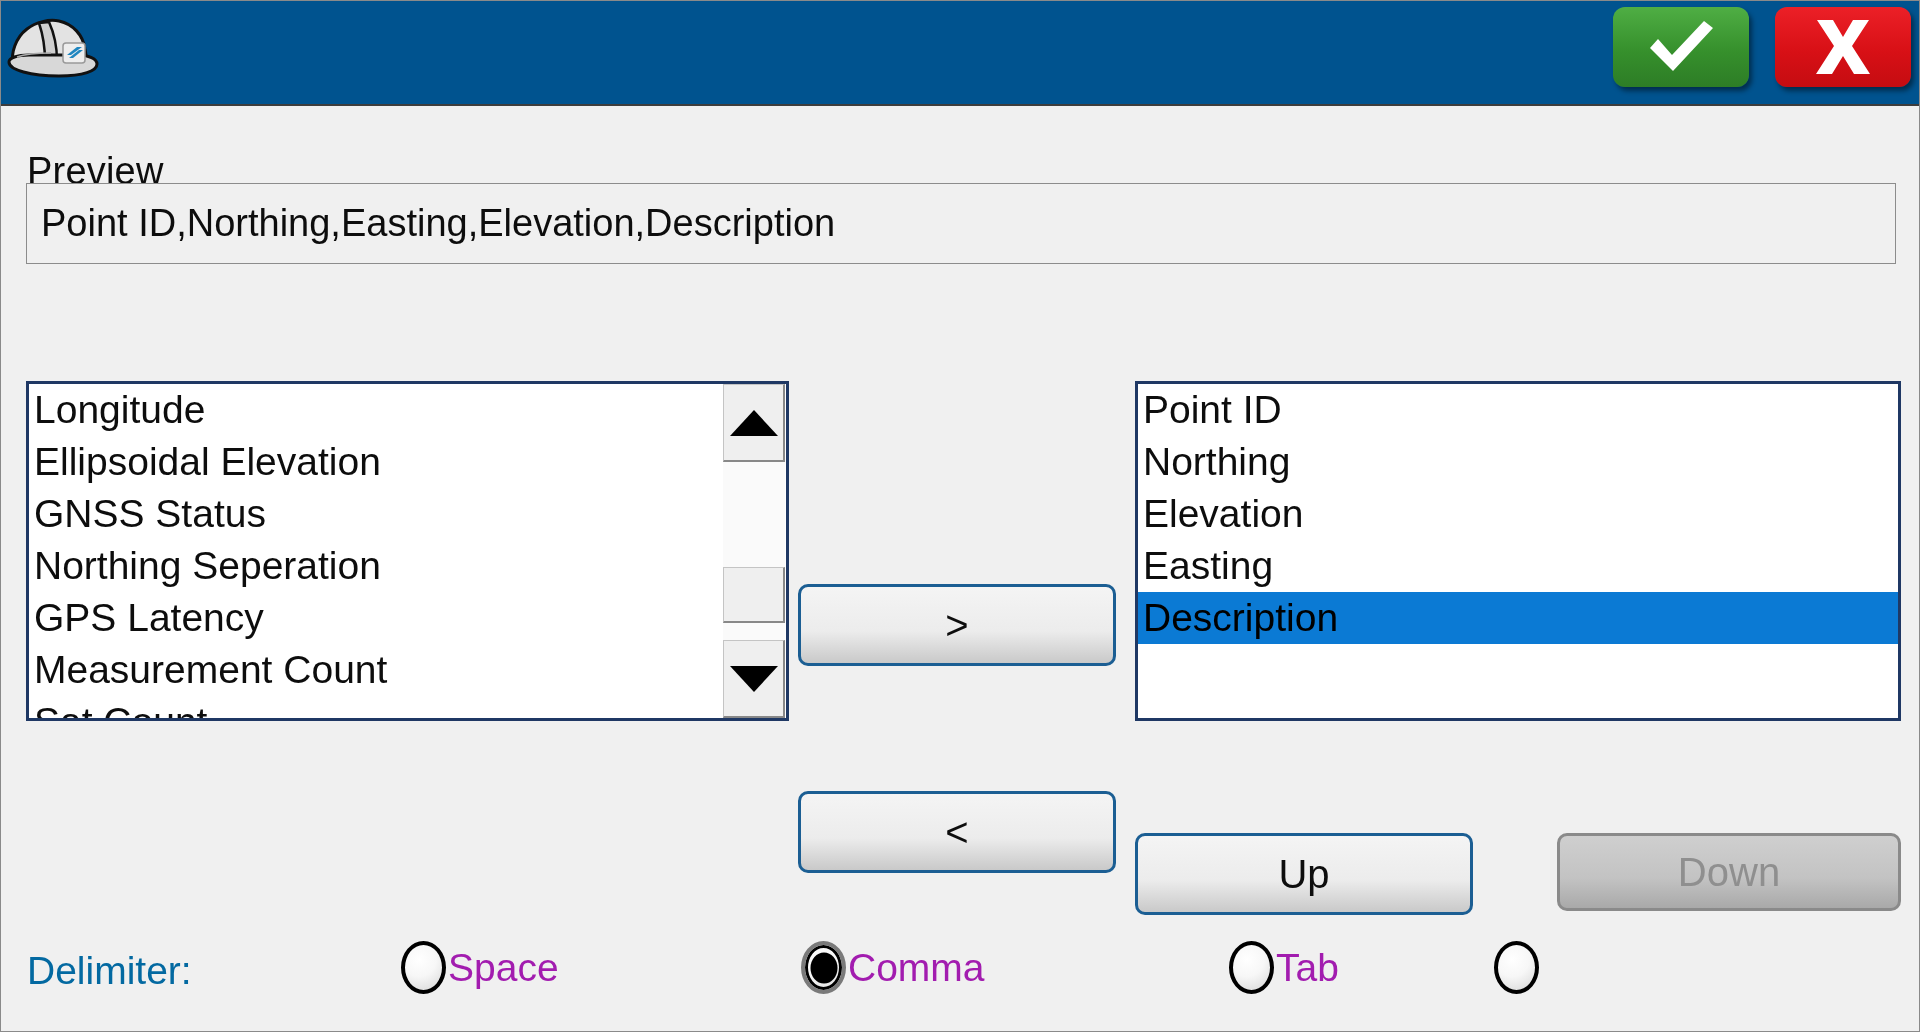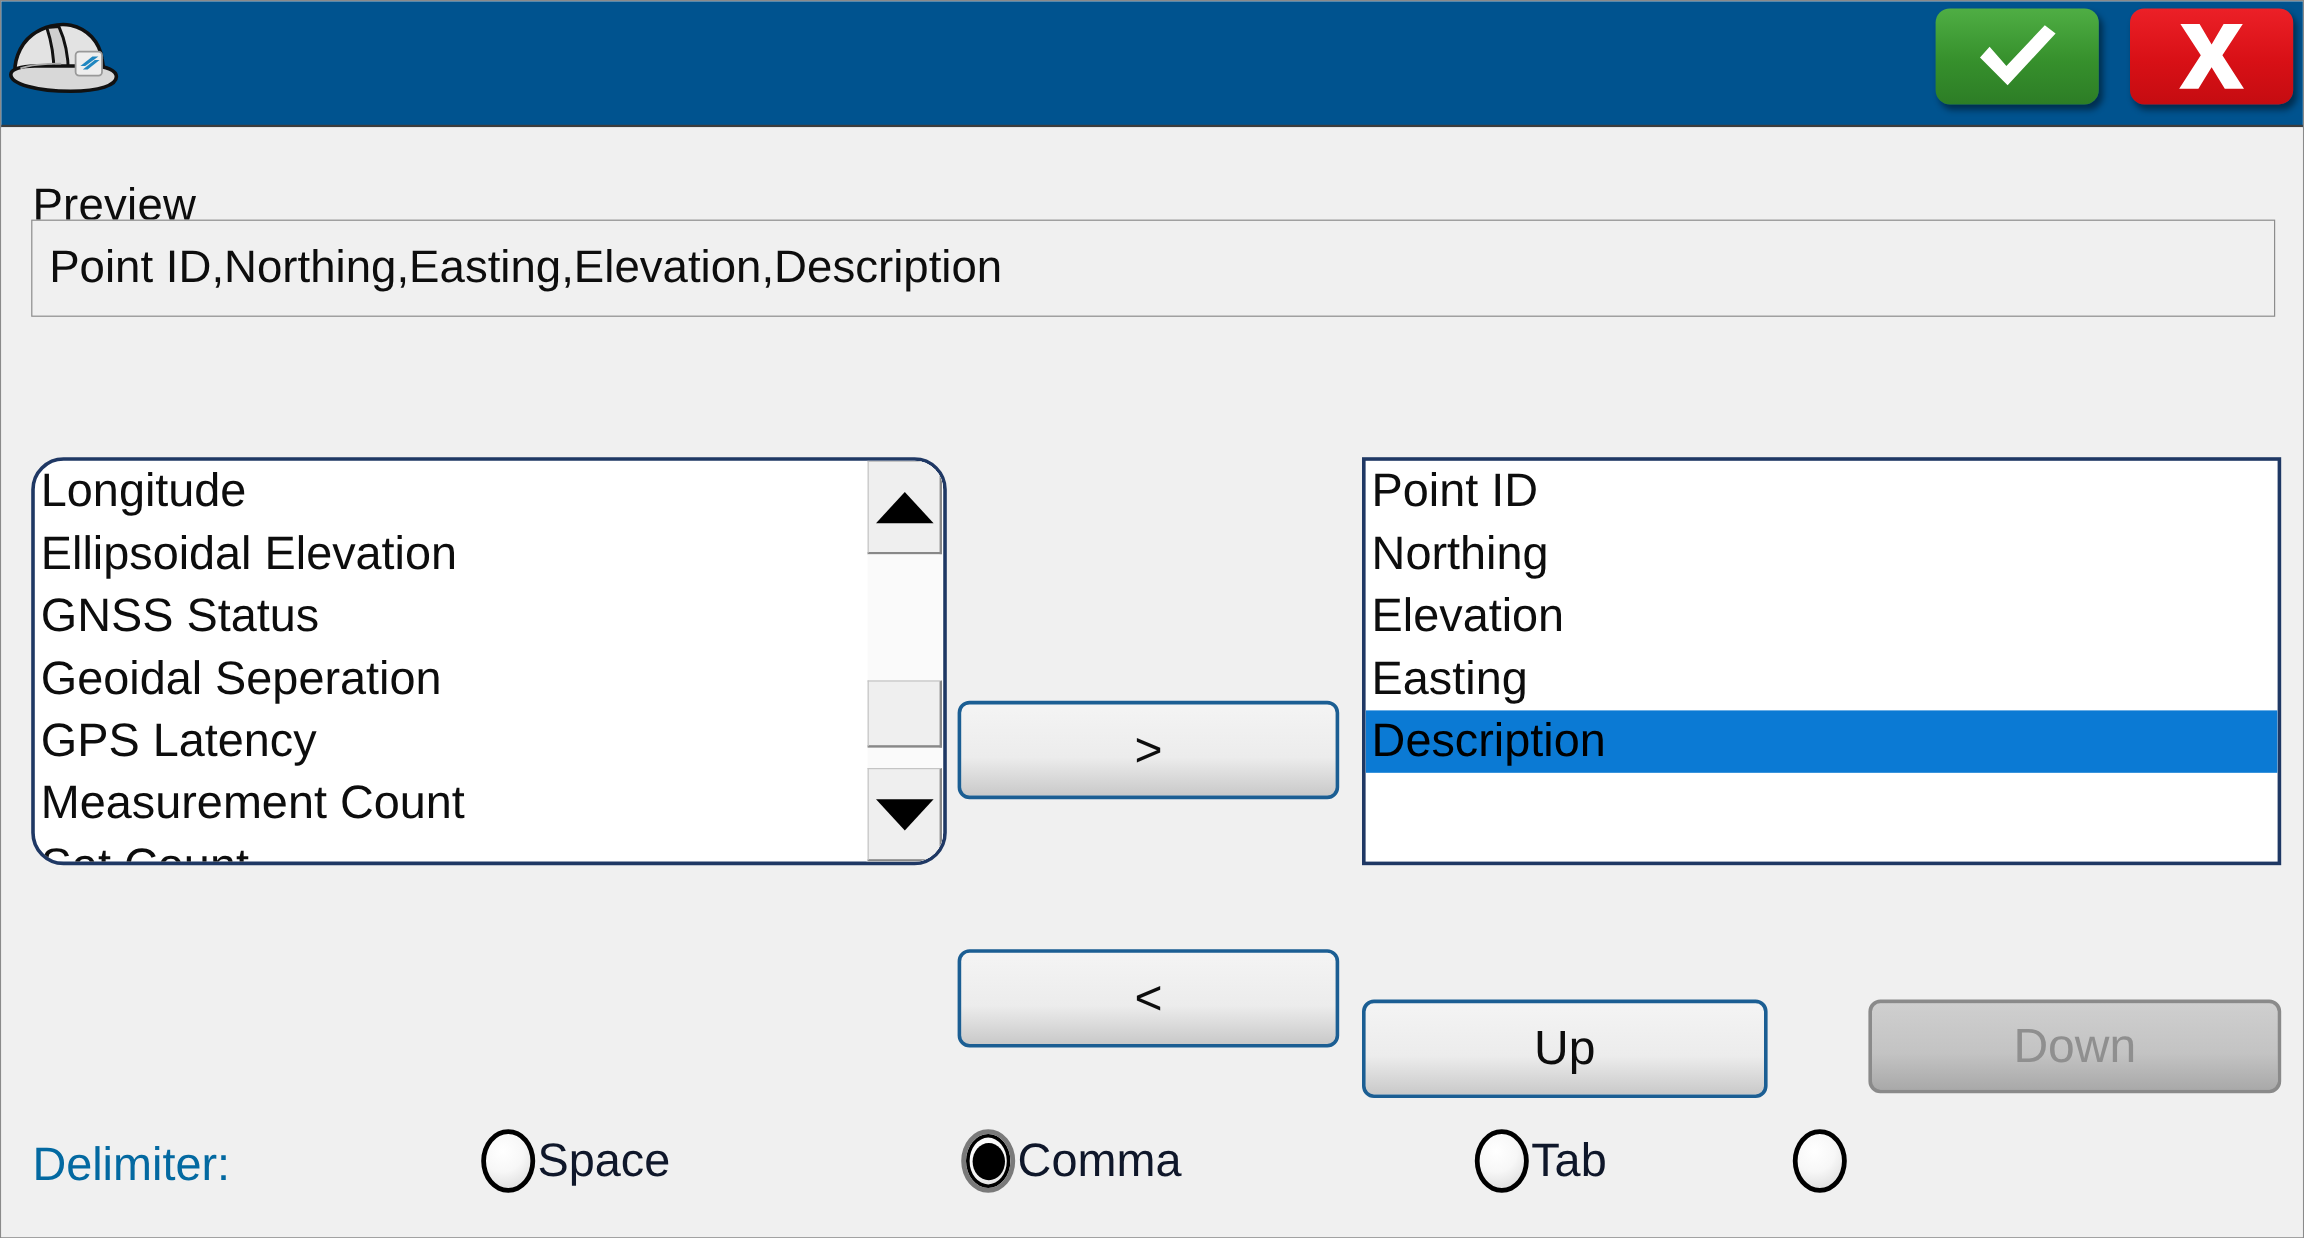--- a/index.html
+++ b/index.html
@@ -93,21 +93,21 @@
 
   
   .listbox {
     position: absolute;
     background: #ffffff;
     border: 3px solid #1f3864;
     overflow: hidden;
   }
   #available-listbox {
     left: 25px; top: 275px;
-    width: 763px; height: 340px; border-radius: 27px;
+    width: 763px; height: 340px;
   }
   #selected-listbox {
     left: 1134px; top: 275px;
     width: 766px; height: 340px;
   }
 
   .list-items {
     position: absolute;
     left: 0; top: 0;
     width: 100%;
@@ -243,21 +243,21 @@
     width: 27px; height: 31px;
     border-radius: 50%;
     background: #000000;
   }
   .radio.checked {
     border-color: #7a7a7a;
     box-shadow: inset 0 0 0 3px #000;
   }
   .radio-label {
     font-size: 39px;
-    color: #0f172a;
+    color: #a21caf;
     margin-left: 2px;
     white-space: nowrap;
   }
 
   #radio-space  { left: 400px; }
   #radio-comma  { left: 800px; }
   #radio-tab    { left: 1228px; }
   #radio-custom { left: 1493px; }
 </style>
 </head>
@@ -297,21 +297,21 @@
 
   <div id="preview-box">
     <span id="preview-text">Point ID,Northing,Easting,Elevation,Description</span>
   </div>
 
   <div class="listbox" id="available-listbox">
     <div class="list-items" id="available-items">
         <div class="list-item">Longitude</div>
         <div class="list-item">Ellipsoidal Elevation</div>
         <div class="list-item">GNSS Status</div>
-        <div class="list-item">Geoidal Seperation</div>
+        <div class="list-item">Northing Seperation</div>
         <div class="list-item">GPS Latency</div>
         <div class="list-item">Measurement Count</div>
         <div class="list-item">Sat Count</div>
       </div>
 
     <div id="available-scrollbar">
       <div class="sb-btn" id="sb-up">
         <span class="sb-arrow up"></span>
       </div>
       <div id="sb-track"></div>

